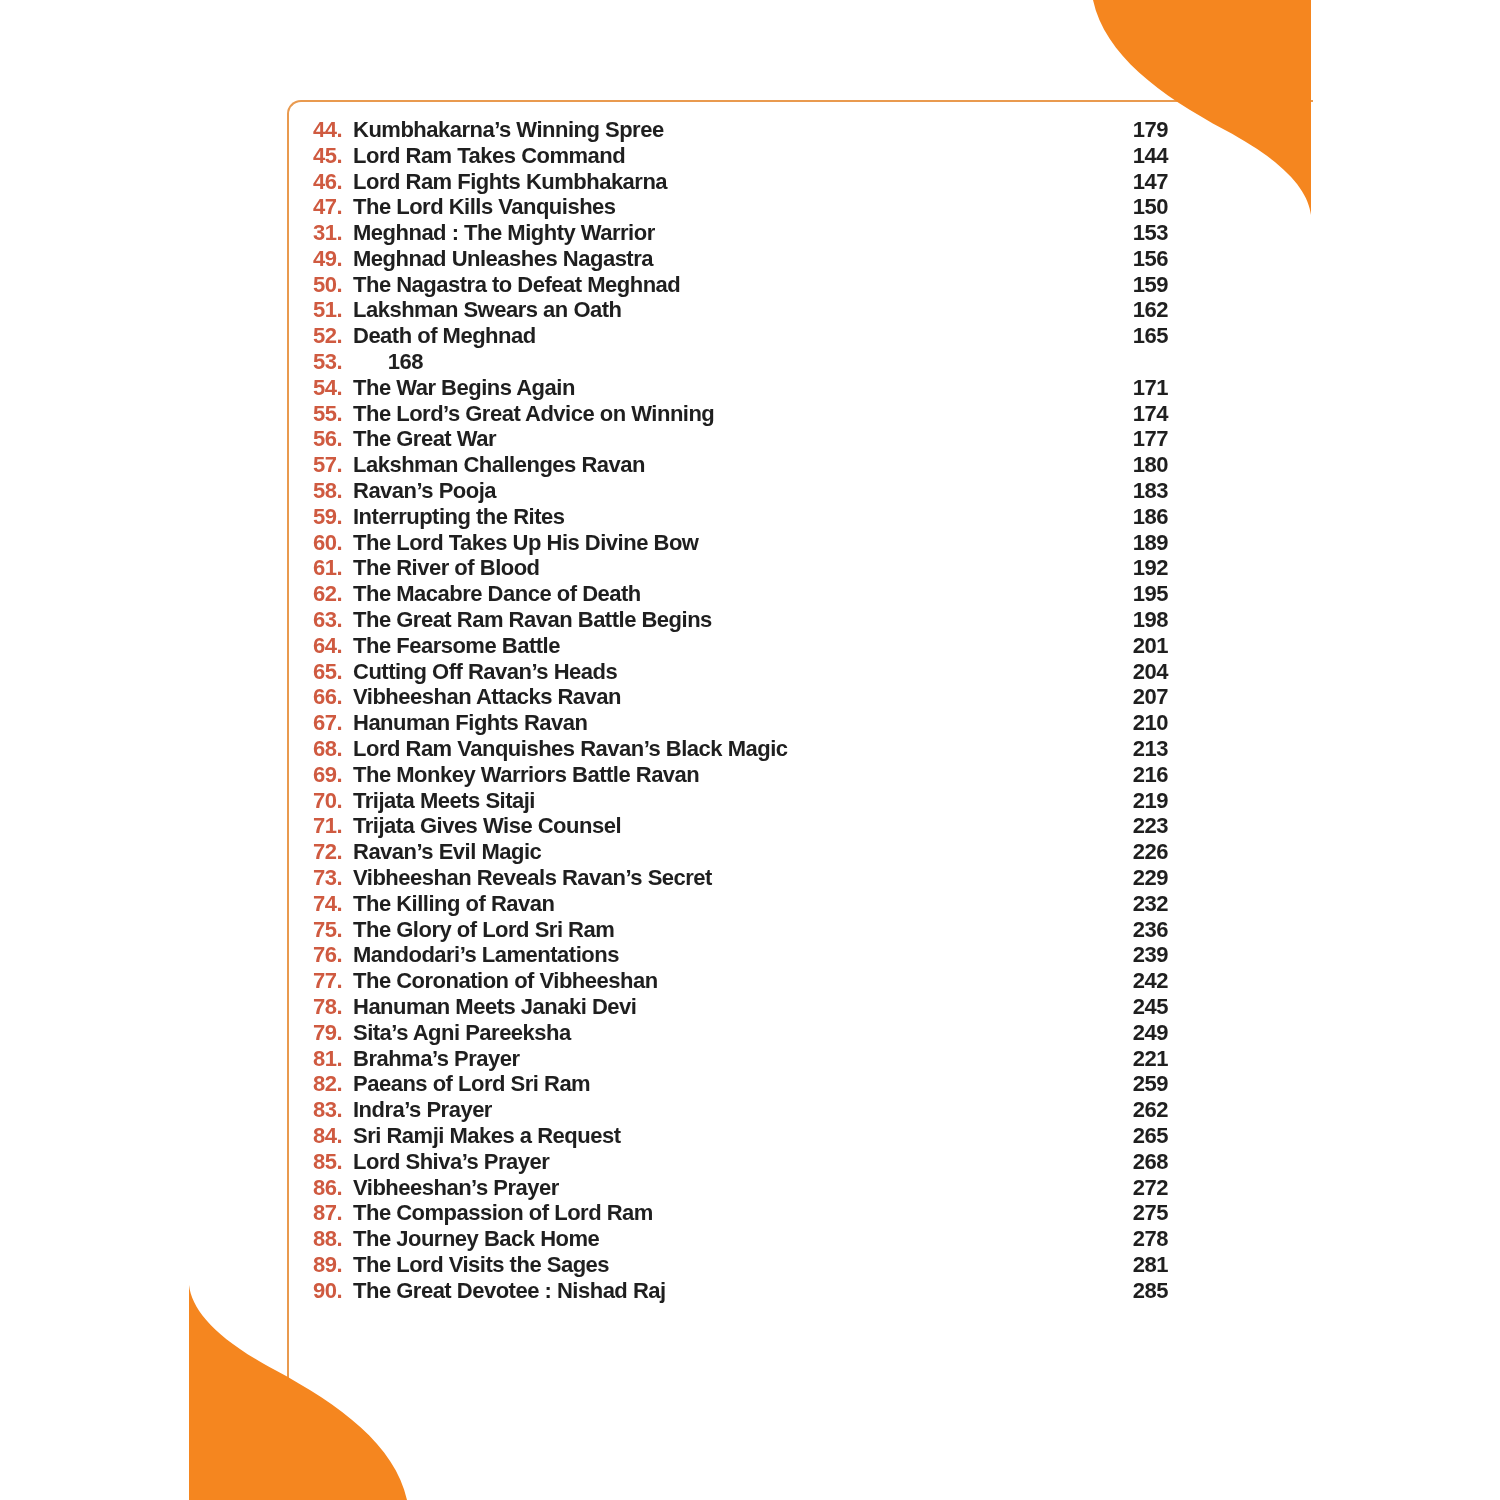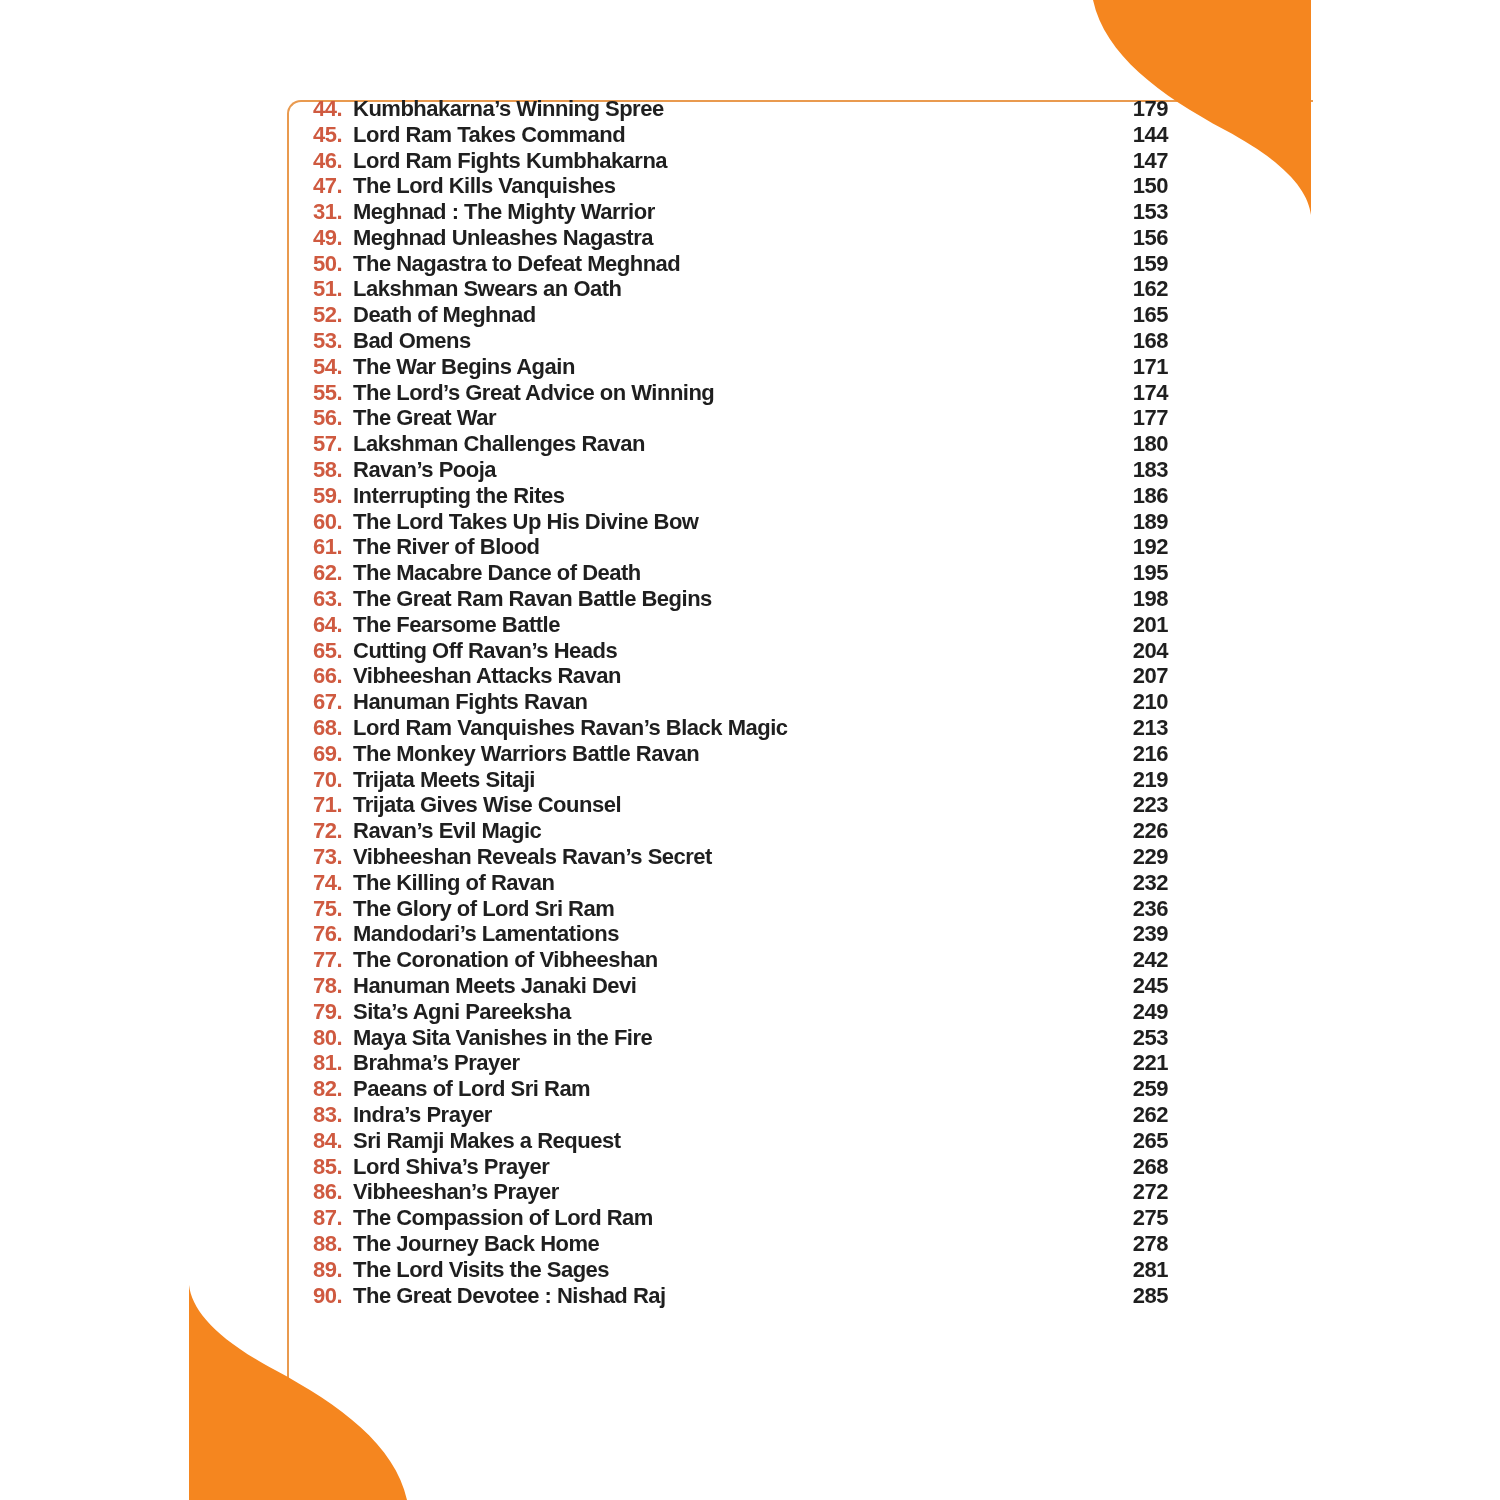--- a/index.html
+++ b/index.html
@@ -18,21 +18,21 @@
     position:absolute;
     left:287px;top:100px;
     width:1024px;height:1400px;
     border-top:2px solid var(--frame-border,#E99A4F);
     border-left:2px solid var(--frame-border,#E99A4F);
     border-top-left-radius:14px;
     z-index:1;
   }
   .toc{
     position:absolute;
-    left:313px;top:96px;
+    left:313px;top:117px;
     width:855px;
     z-index:2;
   }
   .row{
     display:flex;
     align-items:center;
     height:25.8px;
     font-size:22px;
     font-weight:bold;
     letter-spacing:-0.5px;
@@ -110,21 +110,20 @@
     </div>
 
     <div class="row">
       <span class="no">52.</span>
       <span class="title">Death of Meghnad</span>
       <span class="pg">165</span>
     </div>
 
     <div class="row">
       <span class="no">53.</span>
-      <span class="title">Bad Omens</span>
       <span class="pg">168</span>
     </div>
 
     <div class="row">
       <span class="no">54.</span>
       <span class="title">The War Begins Again</span>
       <span class="pg">171</span>
     </div>
 
     <div class="row">
@@ -270,25 +269,20 @@
       <span class="title">Hanuman Meets Janaki Devi</span>
       <span class="pg">245</span>
     </div>
 
     <div class="row">
       <span class="no">79.</span>
       <span class="title">Sita’s Agni Pareeksha</span>
       <span class="pg">249</span>
     </div>
 
-    <div class="row">
-      <span class="no">80.</span>
-      <span class="title">Maya Sita Vanishes in the Fire</span>
-      <span class="pg">253</span>
-    </div>
 
     <div class="row">
       <span class="no">81.</span>
       <span class="title">Brahma’s Prayer</span>
       <span class="pg">221</span>
     </div>
 
     <div class="row">
       <span class="no">82.</span>
       <span class="title">Paeans of Lord Sri Ram</span>

